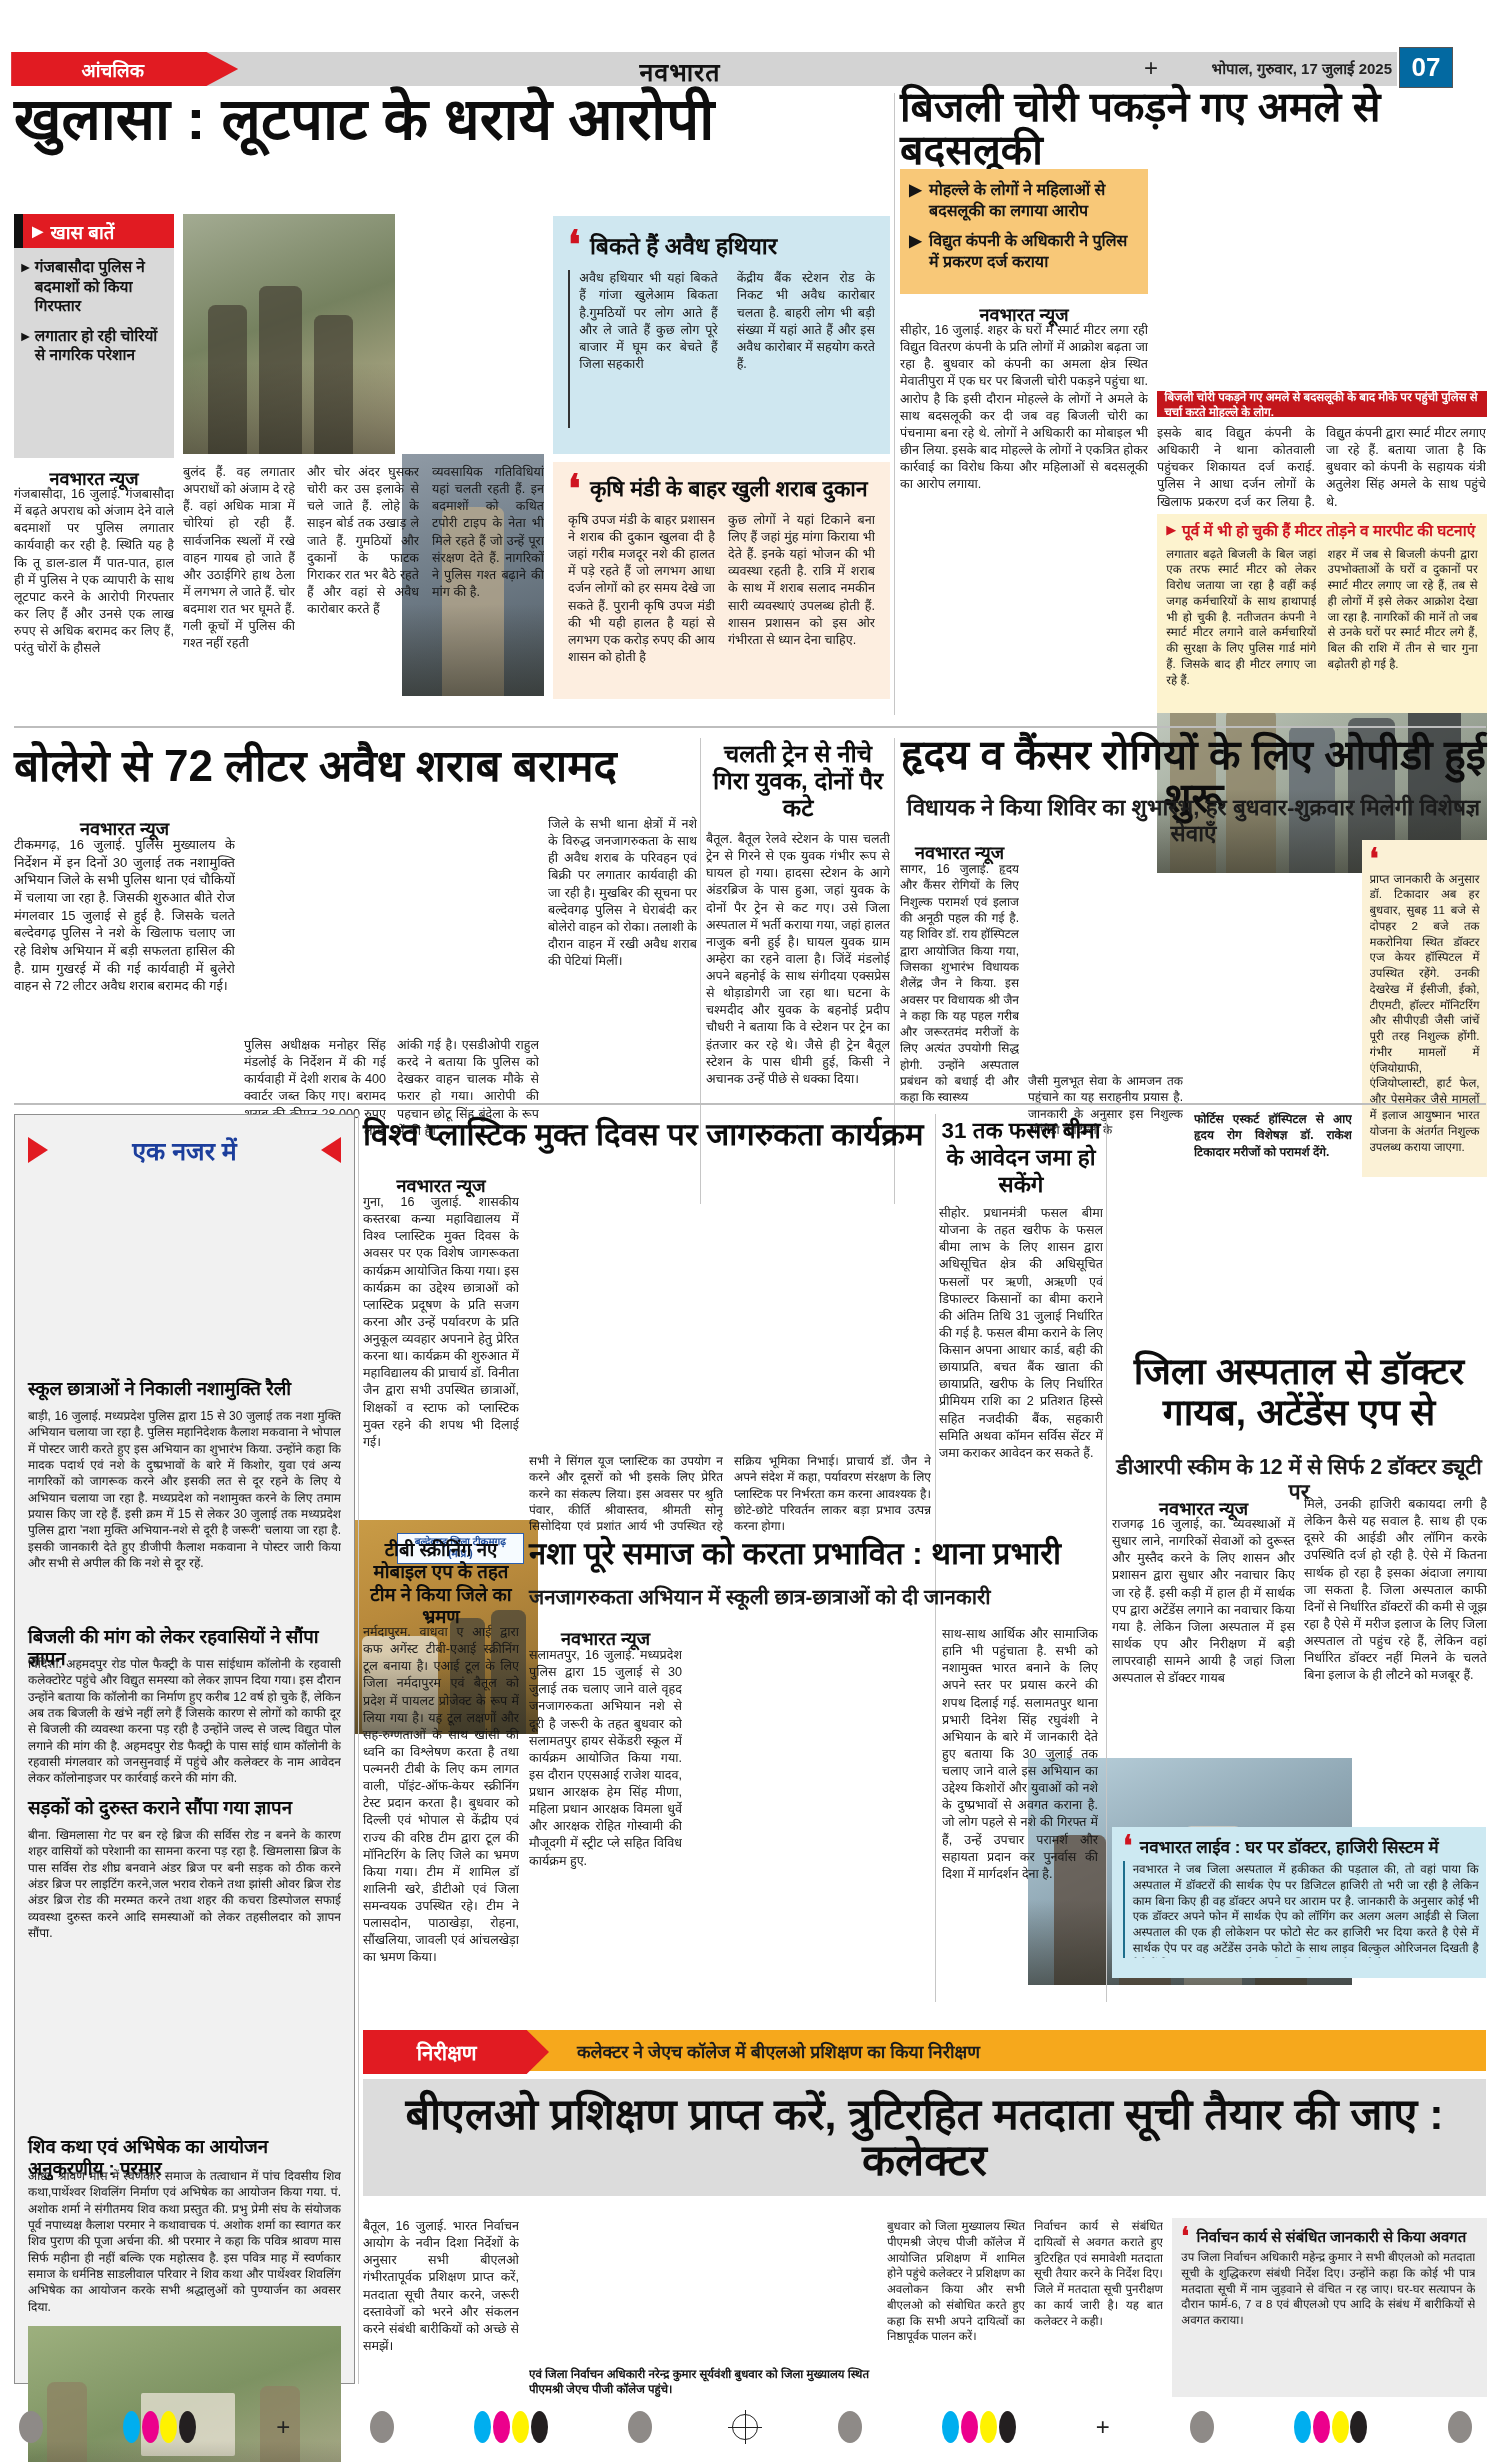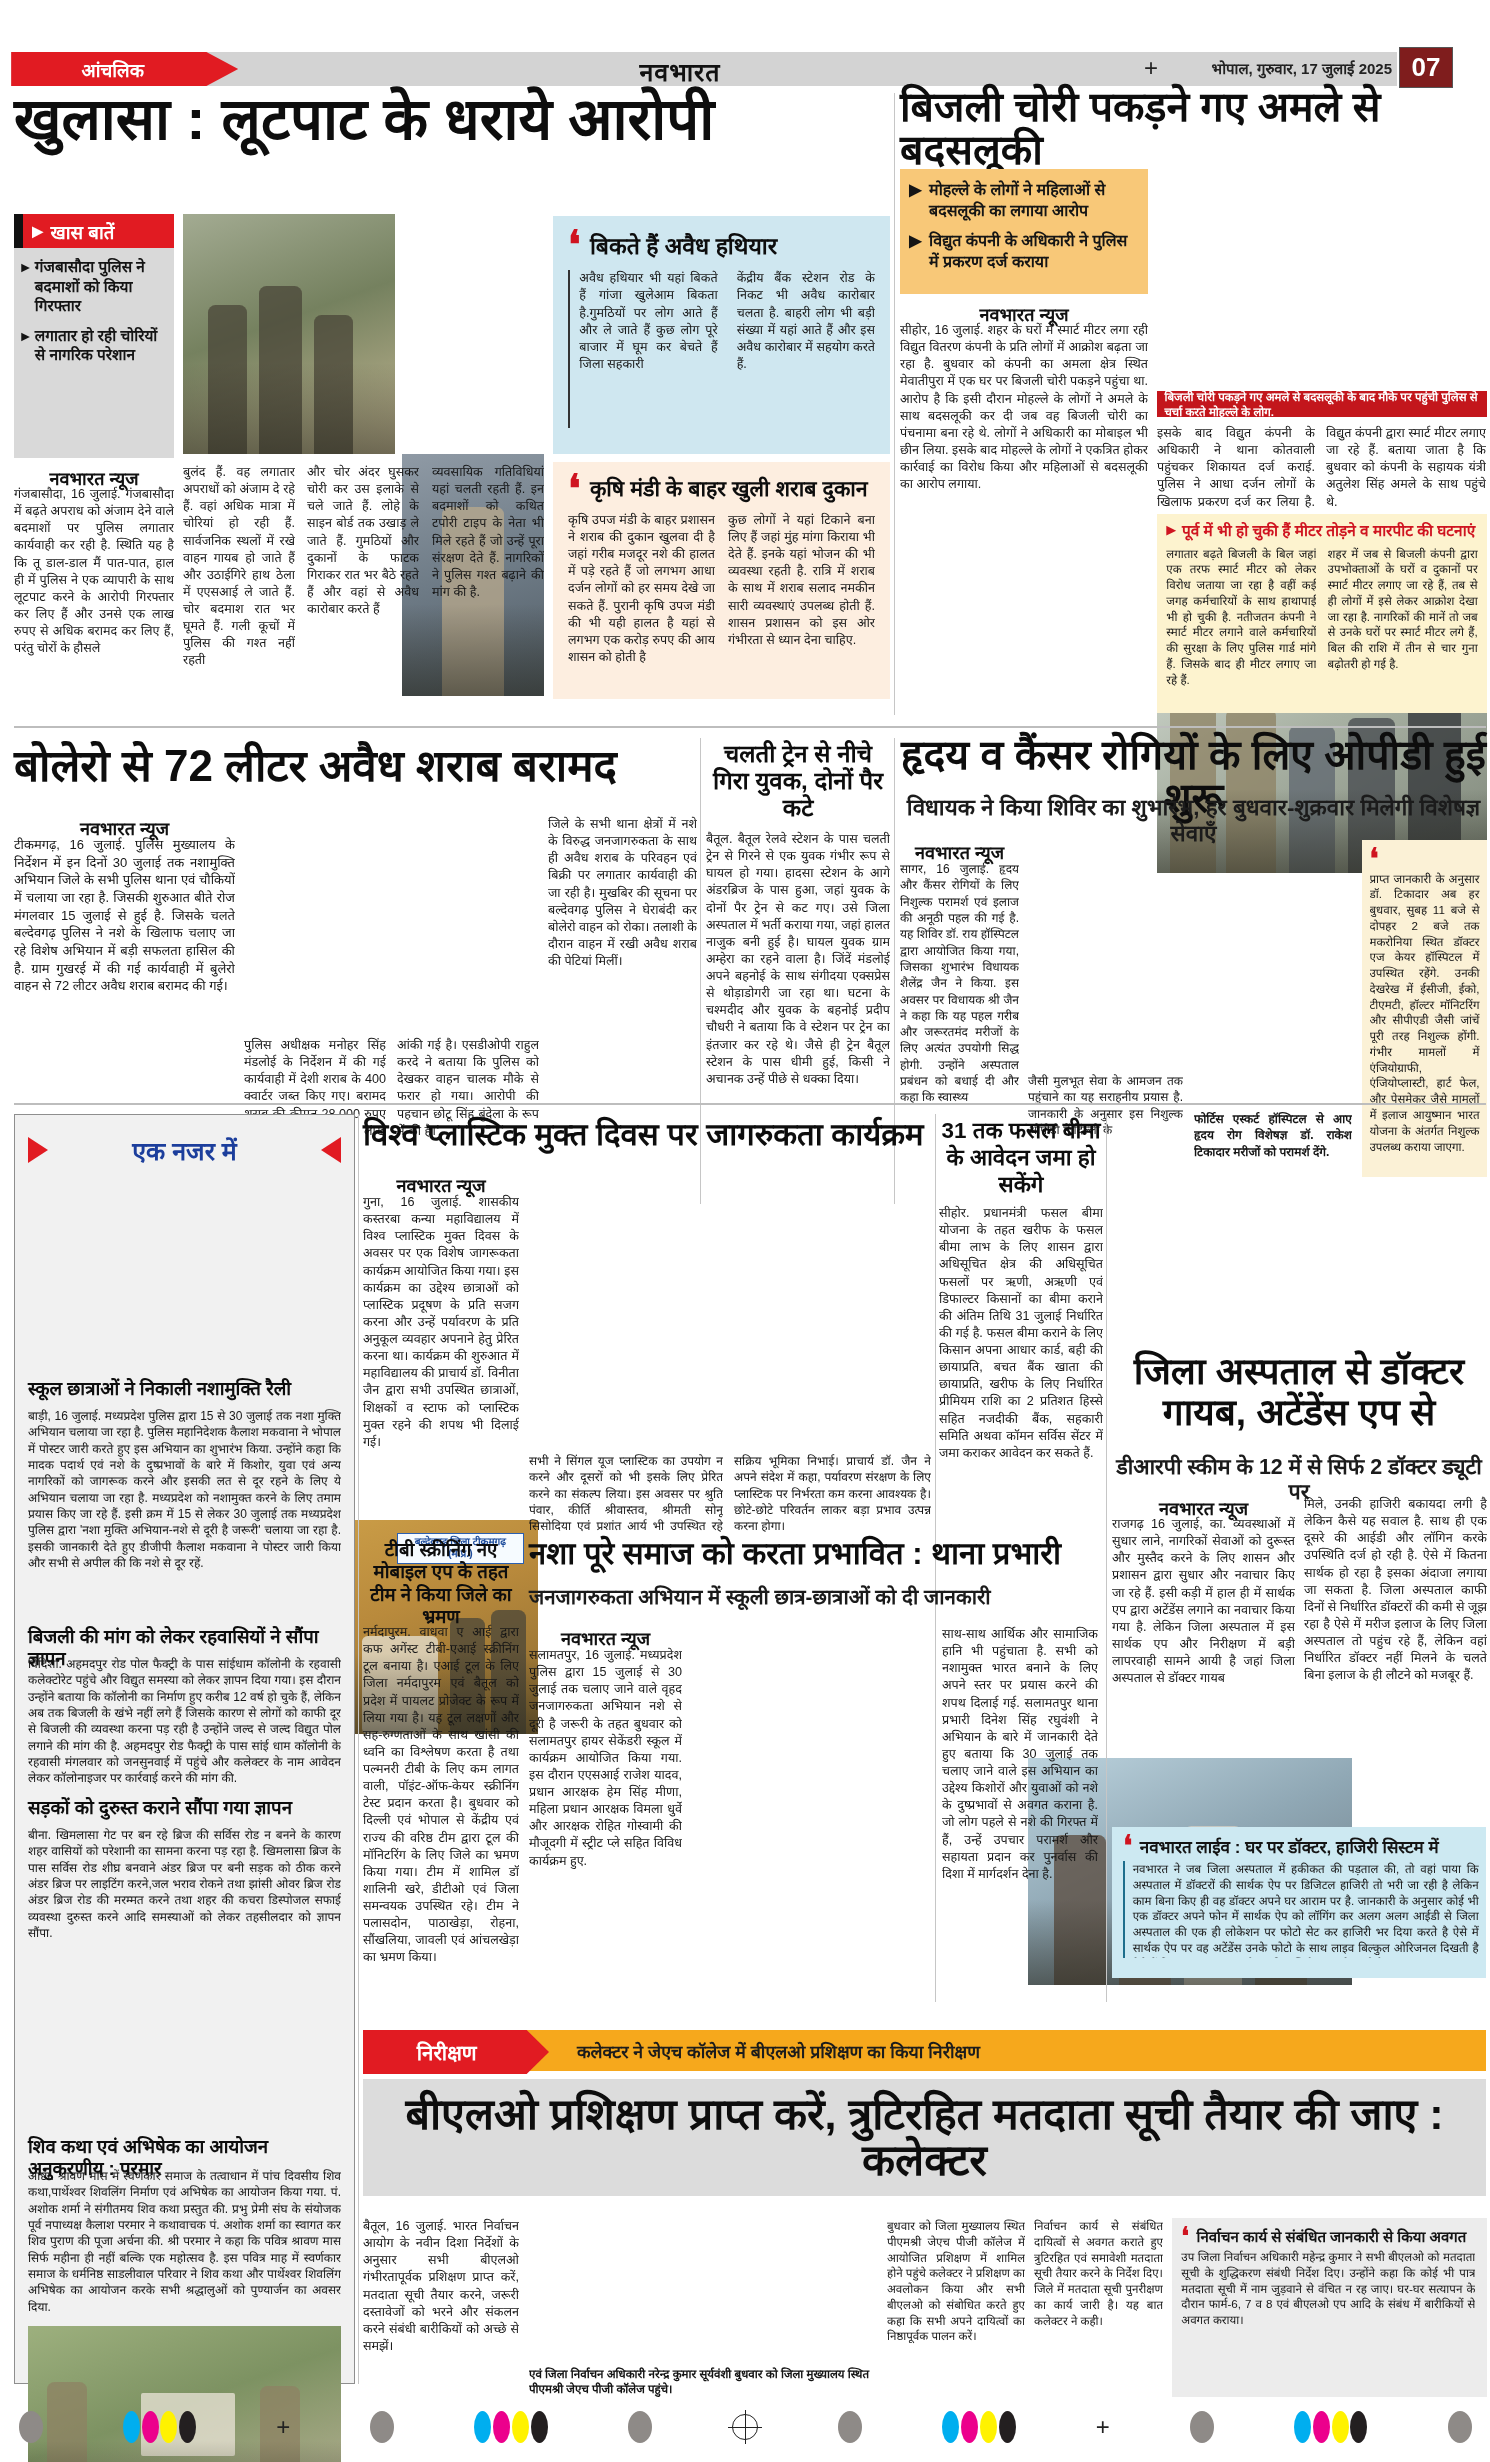--- a/index.html
+++ b/index.html
@@ -6,21 +6,21 @@
   .page{position:relative;width:1490px;height:2462px;background:#ffffff;overflow:hidden;
         font-family:"Liberation Sans",sans-serif;color:#141414;}
   .abs{position:absolute;box-sizing:border-box;}
   
   .topbar{background:#d3d3d3;}
   .sectab{background:#e11b22;color:#fff;font-weight:bold;font-size:18.6px;display:flex;
           align-items:center;justify-content:center;
           clip-path:polygon(0 0,86% 0,100% 50%,86% 100%,0 100%);}
   .masthead{font-size:25px;font-weight:800;text-align:center;letter-spacing:0.9px;color:#111;}
   .datetxt{font-size:15px;font-weight:bold;text-align:right;color:#222;}
-  .pageno{background:#7f1d1d;color:#fff;font-size:26px;font-weight:800;display:flex;
+  .pageno{background:#0369a1;color:#fff;font-size:26px;font-weight:800;display:flex;
           align-items:center;justify-content:center;border:1.9px solid #555;}
   
   .h-main{font-size:58px;font-weight:800;line-height:1.02;color:#0d0d0d;}
   .h-xl{font-size:41px;font-weight:800;line-height:1.05;color:#0d0d0d;}
   .h-lg{font-size:37px;font-weight:800;line-height:1.1;color:#0d0d0d;text-align:center;}
   .h-md{font-size:31px;font-weight:800;line-height:1.08;color:#0d0d0d;}
   .h-sm{font-size:24px;font-weight:800;line-height:1.12;color:#0d0d0d;text-align:center;}
   .h-col{font-size:18.6px;font-weight:800;line-height:1.2;color:#0d0d0d;}
   .sub{font-size:22.4px;font-weight:600;color:#1b1b1b;text-align:center;line-height:1.15;}
   .byline{font-size:18px;font-weight:bold;text-align:center;color:#111;}
@@ -105,21 +105,21 @@
     <div class="fig" style="left:12%;width:18%;height:62%;"></div>
     <div class="fig" style="left:36%;width:20%;height:70%;"></div>
     <div class="fig" style="left:62%;width:18%;height:58%;"></div>
     <div class="shade"></div>
   </div>
   <div class="abs photo" style="left:402px;top:214px;width:142px;height:242px;background:linear-gradient(165deg,#8f9aa5 0%,#6e7b86 50%,#4f5a63 100%);">
     <div class="fig" style="left:28%;width:44%;height:78%;background:#b9a98c;"></div>
     <div class="shade"></div>
   </div>
 
-  <div class="abs col" style="left:183px;top:464px;width:112px;height:253px;">बुलंद हैं. वह लगातार अपराधों को अंजाम दे रहे हैं. वहां अधिक मात्रा में चोरियां हो रही हैं. सार्वजनिक स्थलों में रखे वाहन गायब हो जाते हैं और उठाईगिरे हाथ ठेला में एएसआई ले जाते हैं. चोर बदमाश रात भर घूमते हैं. गली कूचों में पुलिस की गश्त नहीं रहती</div>
+  <div class="abs col" style="left:183px;top:464px;width:112px;height:253px;">बुलंद हैं. वह लगातार अपराधों को अंजाम दे रहे हैं. वहां अधिक मात्रा में चोरियां हो रही हैं. सार्वजनिक स्थलों में रखे वाहन गायब हो जाते हैं और उठाईगिरे हाथ ठेला में लगभग ले जाते हैं. चोर बदमाश रात भर घूमते हैं. गली कूचों में पुलिस की गश्त नहीं रहती</div>
   <div class="abs col" style="left:307px;top:464px;width:112px;height:253px;">और चोर अंदर घुसकर चोरी कर उस इलाके से चले जाते हैं. लोहे के साइन बोर्ड तक उखाड़ ले जाते हैं. गुमठियों और दुकानों के फाटक गिराकर रात भर बैठे रहते हैं और वहां से अवैध कारोबार करते हैं</div>
   <div class="abs col" style="left:432px;top:464px;width:112px;height:253px;">व्यवसायिक गतिविधियां यहां चलती रहती हैं. इन बदमाशों को कथित टपोरी टाइप के नेता भी मिले रहते हैं जो उन्हें पूरा संरक्षण देते हैं. नागरिकों ने पुलिस गश्त बढ़ाने की मांग की है.</div>
 
   <div class="abs bluebox" style="left:553px;top:216px;width:337px;height:238px;padding:13px 15px;">
     <div style="display:flex;gap:9.3px;align-items:flex-start;">
       <span class="quote">❛</span>
       <span class="boxtitle">बिकते हैं अवैध हथियार</span>
     </div>
     <div style="display:flex;gap:19px;margin-top:9.3px;border-left:2.8px solid #333;padding-left:9.3px;">
       <div class="col" style="width:147px;height:158px;">अवैध हथियार भी यहां बिकते हैं गांजा खुलेआम बिकता है.गुमठियों पर लोग आते हैं और ले जाते हैं कुछ लोग पूरे बाजार में घूम कर बेचते हैं जिला सहकारी</div>

